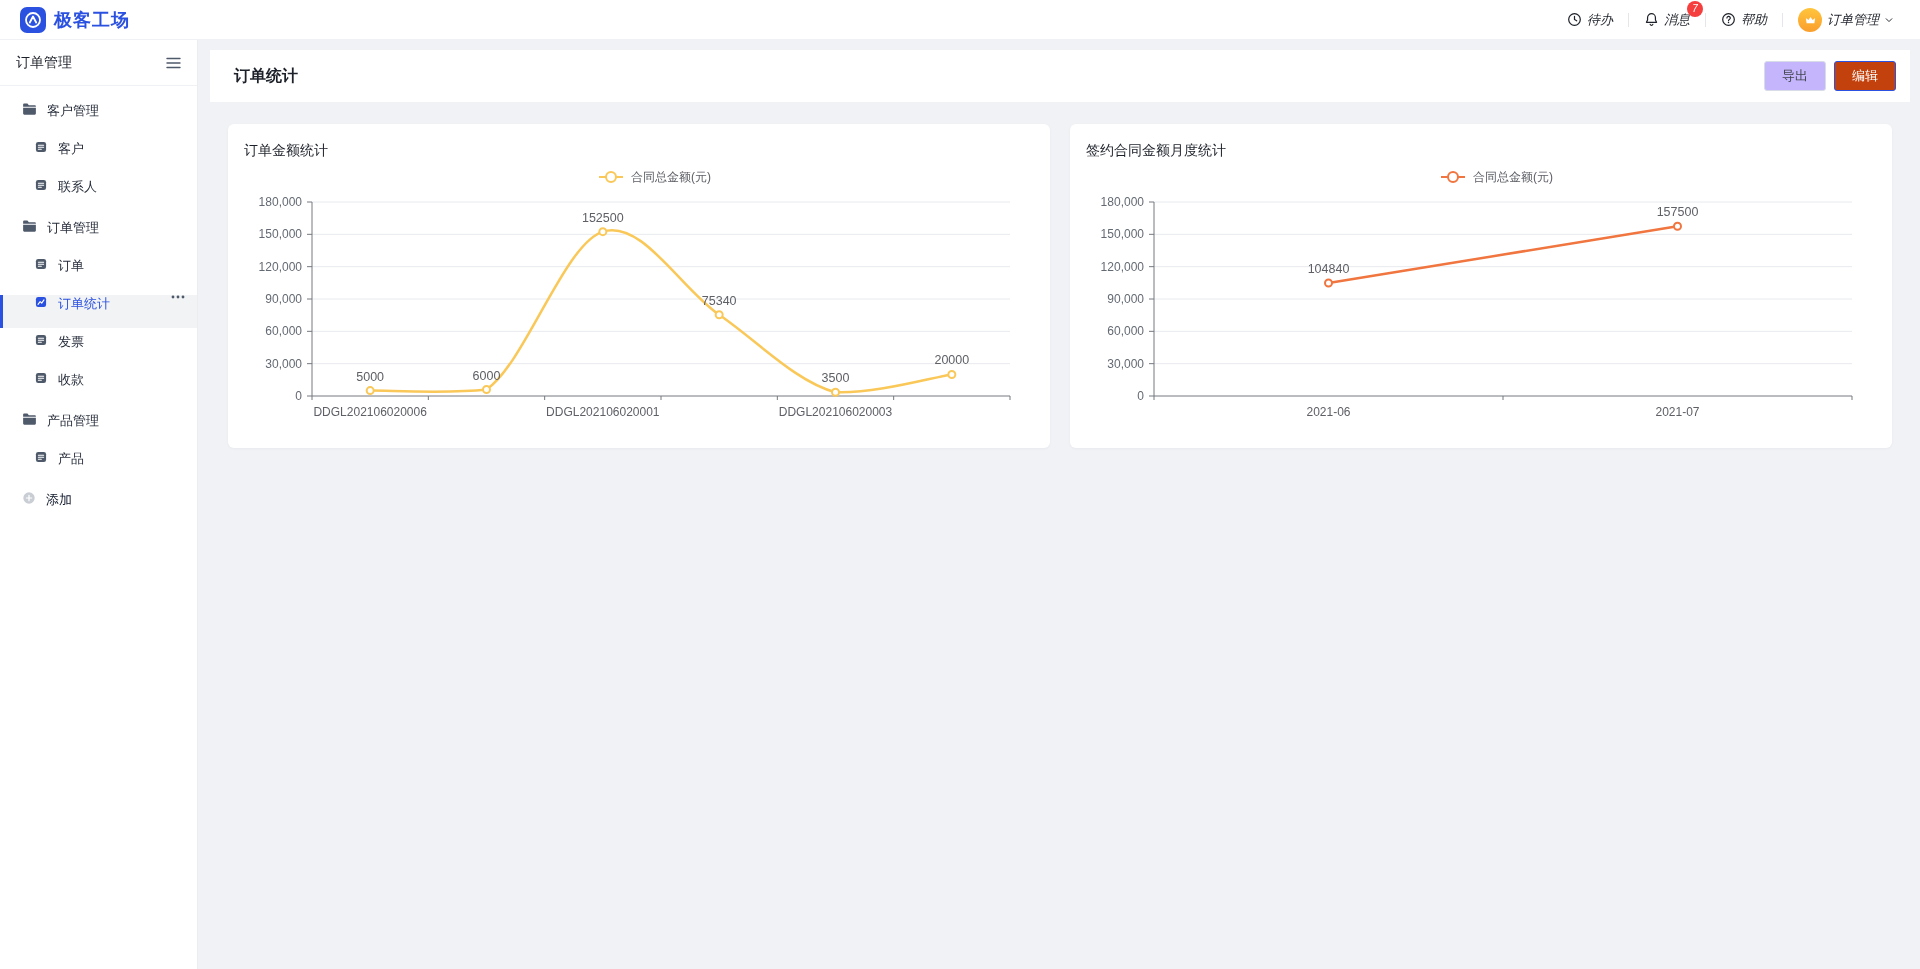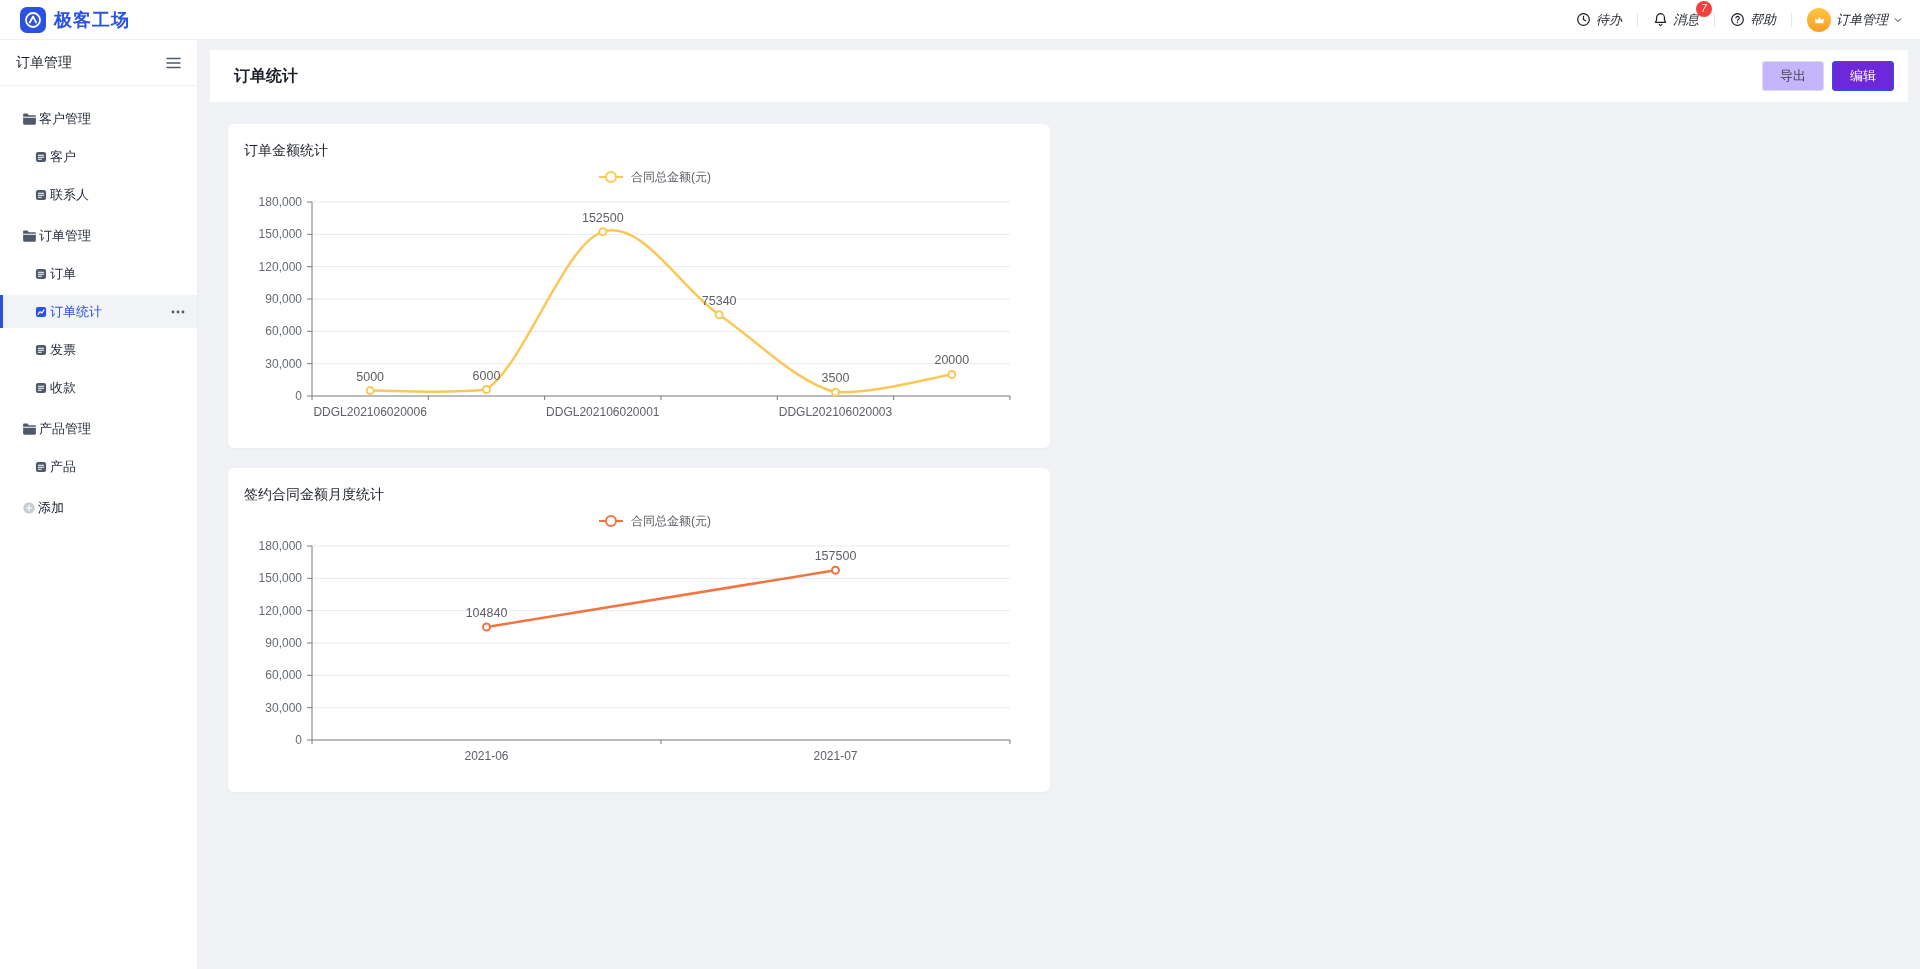--- a/index.html
+++ b/index.html
@@ -1,21 +1,21 @@
 <!DOCTYPE html>
 <html><head>
 <meta charset="utf-8">
 <style>
   * { box-sizing: border-box; margin: 0; padding: 0; }
   html,body { width: 1920px; height: 969px; overflow: hidden; }
   body { font-family: "Liberation Sans", sans-serif; background: #fff; color: #1D2129; }
 
   
   .navbar { height: 40px; background: #fff; border-bottom: 1px solid #F0F1F4;
-            display: flex; align-items: center; justify-content: space-between; padding: 0 17px 0 20px; gap: 29px; }
+            display: flex; align-items: center; justify-content: space-between; padding: 0 26px 0 20px; gap: 29px; }
   .brand { display: flex; align-items: center; gap: 8px; cursor: pointer; }
   .logo-mark { width: 26px; height: 26px; border-radius: 7px; background: #2B51E0;
                display: flex; align-items: center; justify-content: center; }
   .brand-name { font-size: 18px; font-weight: bold; color: #2B51E0; letter-spacing: 1px; }
   .nav-right { display: flex; align-items: center; gap: 15px; font-size: 13px; color: #1D2129; }
   .nav-item { display: flex; align-items: center; gap: 5px; cursor: pointer; position: relative; font-style: italic; }
   .nav-divider { width: 1px; height: 14px; background: #E5E6EB; }
   .badge { position: absolute; top: -10px; right: -13px; min-width: 16px; height: 16px;
            border-radius: 8px; background: #F53F3F; color: #fff; font-size: 10px;
            display: flex; align-items: center; justify-content: center; padding: 0 4px; }
@@ -23,42 +23,42 @@
             background: linear-gradient(180deg,#FFC53D,#FA9E2C);
             display: flex; align-items: center; justify-content: center; }
 
   
   .layout { display: flex; height: 929px; }
   .sidebar { width: 198px; background: #fff; border-right: 1px solid #ECEDF1; flex: none; }
   .sidebar-header { height: 46px; display: flex; align-items: center; justify-content: space-between;
                     padding: 0 16px; border-bottom: 1px solid #F0F1F4; font-size: 14px; color: #1D2129; }
   .collapse-btn { cursor: pointer; display: flex; align-items: center; }
   .menu { padding: 8px 0; }
-  .menu-row { height: 33px; margin-bottom: 5px; display: flex; align-items: center; gap: 2px;
+  .menu-row { height: 33px; margin-bottom: 5px; display: flex; align-items: flex-start; gap: 10px;
               padding-left: 22px; font-size: 13px; position: relative; cursor: pointer; color: #272E3B; }
   .menu-row.level2 { padding-left: 34px; }
   .menu-row.group { margin-top: 8px; }
   .menu-row.selected { background: #F2F3F5; color: #2B51E0; }
   .menu-row.selected::before { content: ''; position: absolute; left: 0; top: 0; bottom: 0;
                                width: 3px; background: #2B51E0; }
   .menu-row.muted { color: #0f172a; margin-top: 8px; }
   .menu-icon { display: flex; align-items: center; flex: none; }
   .more-dots { margin-left: auto; margin-right: 12px; display: flex; align-items: center; cursor: pointer; }
 
   .main { flex: 1; background: #F1F2F6; padding: 10px 12px 0; display: flex; flex-direction: column; }
   .page-header { background: #fff; height: 52px; flex: none; display: flex; align-items: center;
                  justify-content: space-between; padding: 0 14px 0 24px; }
   .page-title { font-size: 16px; font-weight: 600; color: #1D2129; }
   .header-btns { display: flex; align-items: center; gap: 8px; }
   .btn { height: 30px; padding: 0 17px; border-radius: 3px; font-size: 13px; display: flex;
          align-items: center; cursor: pointer; }
   .btn-default { background: #c4b5fd; border: 1px solid #D8DCE6; color: #42464E; }
-  .btn-primary { background: #6d28d9; border: 1px solid #2B51E0; color: #fff; }
-
-  .content { display: flex; gap: 20px; padding: 22px 18px; flex-direction: column; }
+  .btn-primary { background: #c2410c; border: 1px solid #2B51E0; color: #fff; }
+
+  .content { display: flex; gap: 20px; padding: 22px 18px; }
   .card { background: #fff; border-radius: 6px; width: 822px; padding: 18px 16px 16px;
           box-shadow: 0 1px 3px rgba(31,35,41,0.04); }
   .card-title { font-size: 14px; color: #1D2129; }
   .chart-wrap { margin-top: 4px; }
   svg.chart { display: block; }
 </style>
 </head>
 <body>
 
 <div class="navbar">

